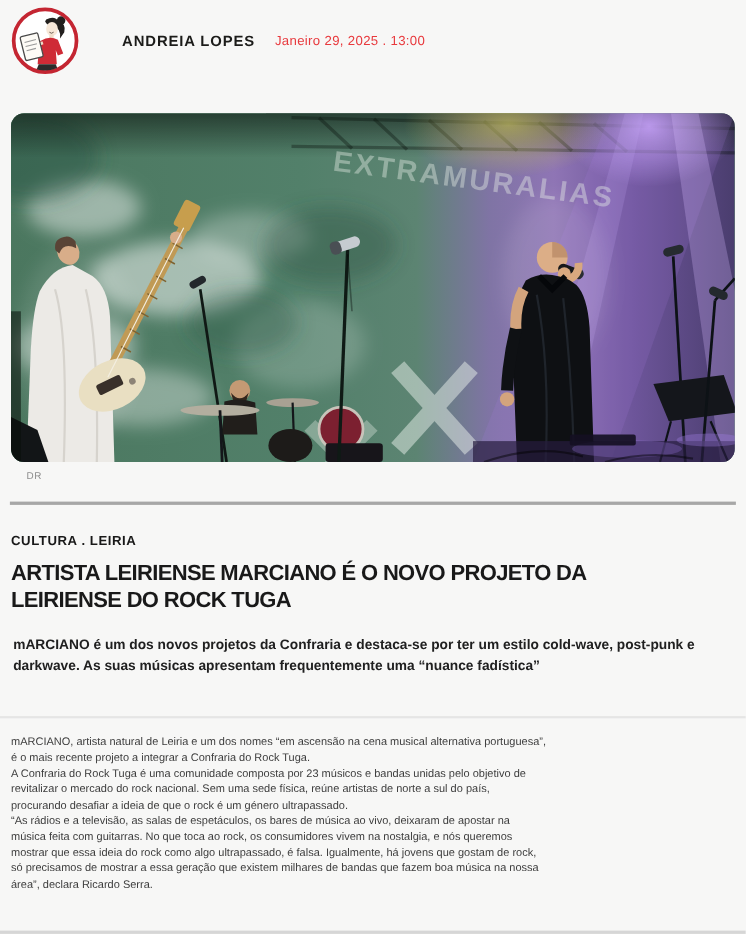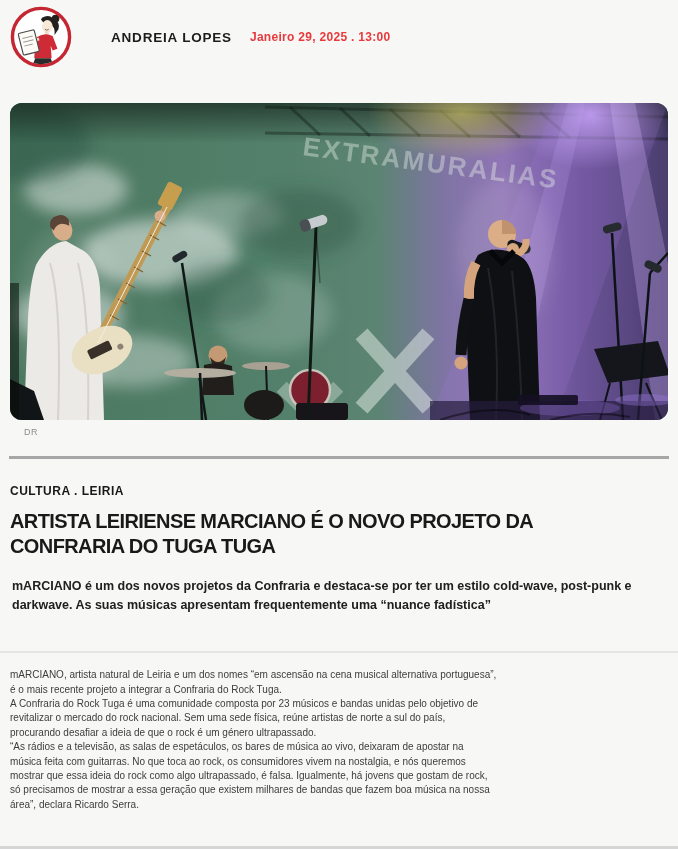--- a/index.html
+++ b/index.html
@@ -14,21 +14,21 @@
   .hdr{
     display:flex;align-items:center;
     padding:6px 0 0 10px;gap:9px;
   }
   .avatar{width:62px;height:62px;flex:0 0 auto;cursor:pointer;}
   .byline{display:flex;align-items:center;gap:18px;}
   .author{
     font-size:13.5px;font-weight:bold;letter-spacing:.8px;
     color:#1c1c1a;text-transform:uppercase;cursor:pointer;margin-left:30px;
   }
-  .pubdate{font-size:12px;font-weight:bold;color:#e8393d;letter-spacing:.3px;}
+  .pubdate{font-size:12px;font-weight:normal;color:#e8393d;letter-spacing:.3px;}
   figure.photo{
     margin:35px 10px 0;height:317px;
     border-radius:12px;overflow:hidden;background:#4b775f;
   }
   figure.photo svg{display:block;width:100%;height:100%;}
   .credit{
     margin:7px 24px 0;font-size:9px;color:#8e8e8e;letter-spacing:.6px;
   }
   .divider-strong{margin:19px 9px 0;height:3px;background:#a7a7a7;}
   .category{
@@ -262,21 +262,21 @@
     </svg>
   </figure>
 
   <div class="credit">DR</div>
 
   <div class="divider-strong"></div>
 
   <div class="category">CULTURA . LEIRIA</div>
 
   <h1 class="title">ARTISTA LEIRIENSE MARCIANO É O NOVO PROJETO DA
-CONFRARIA DO TUGA TUGA</h1>
+LEIRIENSE DO ROCK TUGA</h1>
 
   <p class="lede">mARCIANO é um dos novos projetos da Confraria e destaca-se por ter um estilo cold-wave, post-punk e
 darkwave. As suas músicas apresentam frequentemente uma “nuance fadística”</p>
 
   <div class="divider-light"></div>
 
   <div class="bodytext">
     <p>mARCIANO, artista natural de Leiria e um dos nomes “em ascensão na cena musical alternativa portuguesa”,
 é o mais recente projeto a integrar a Confraria do Rock Tuga.</p>
     <p>A Confraria do Rock Tuga é uma comunidade composta por 23 músicos e bandas unidas pelo objetivo de

